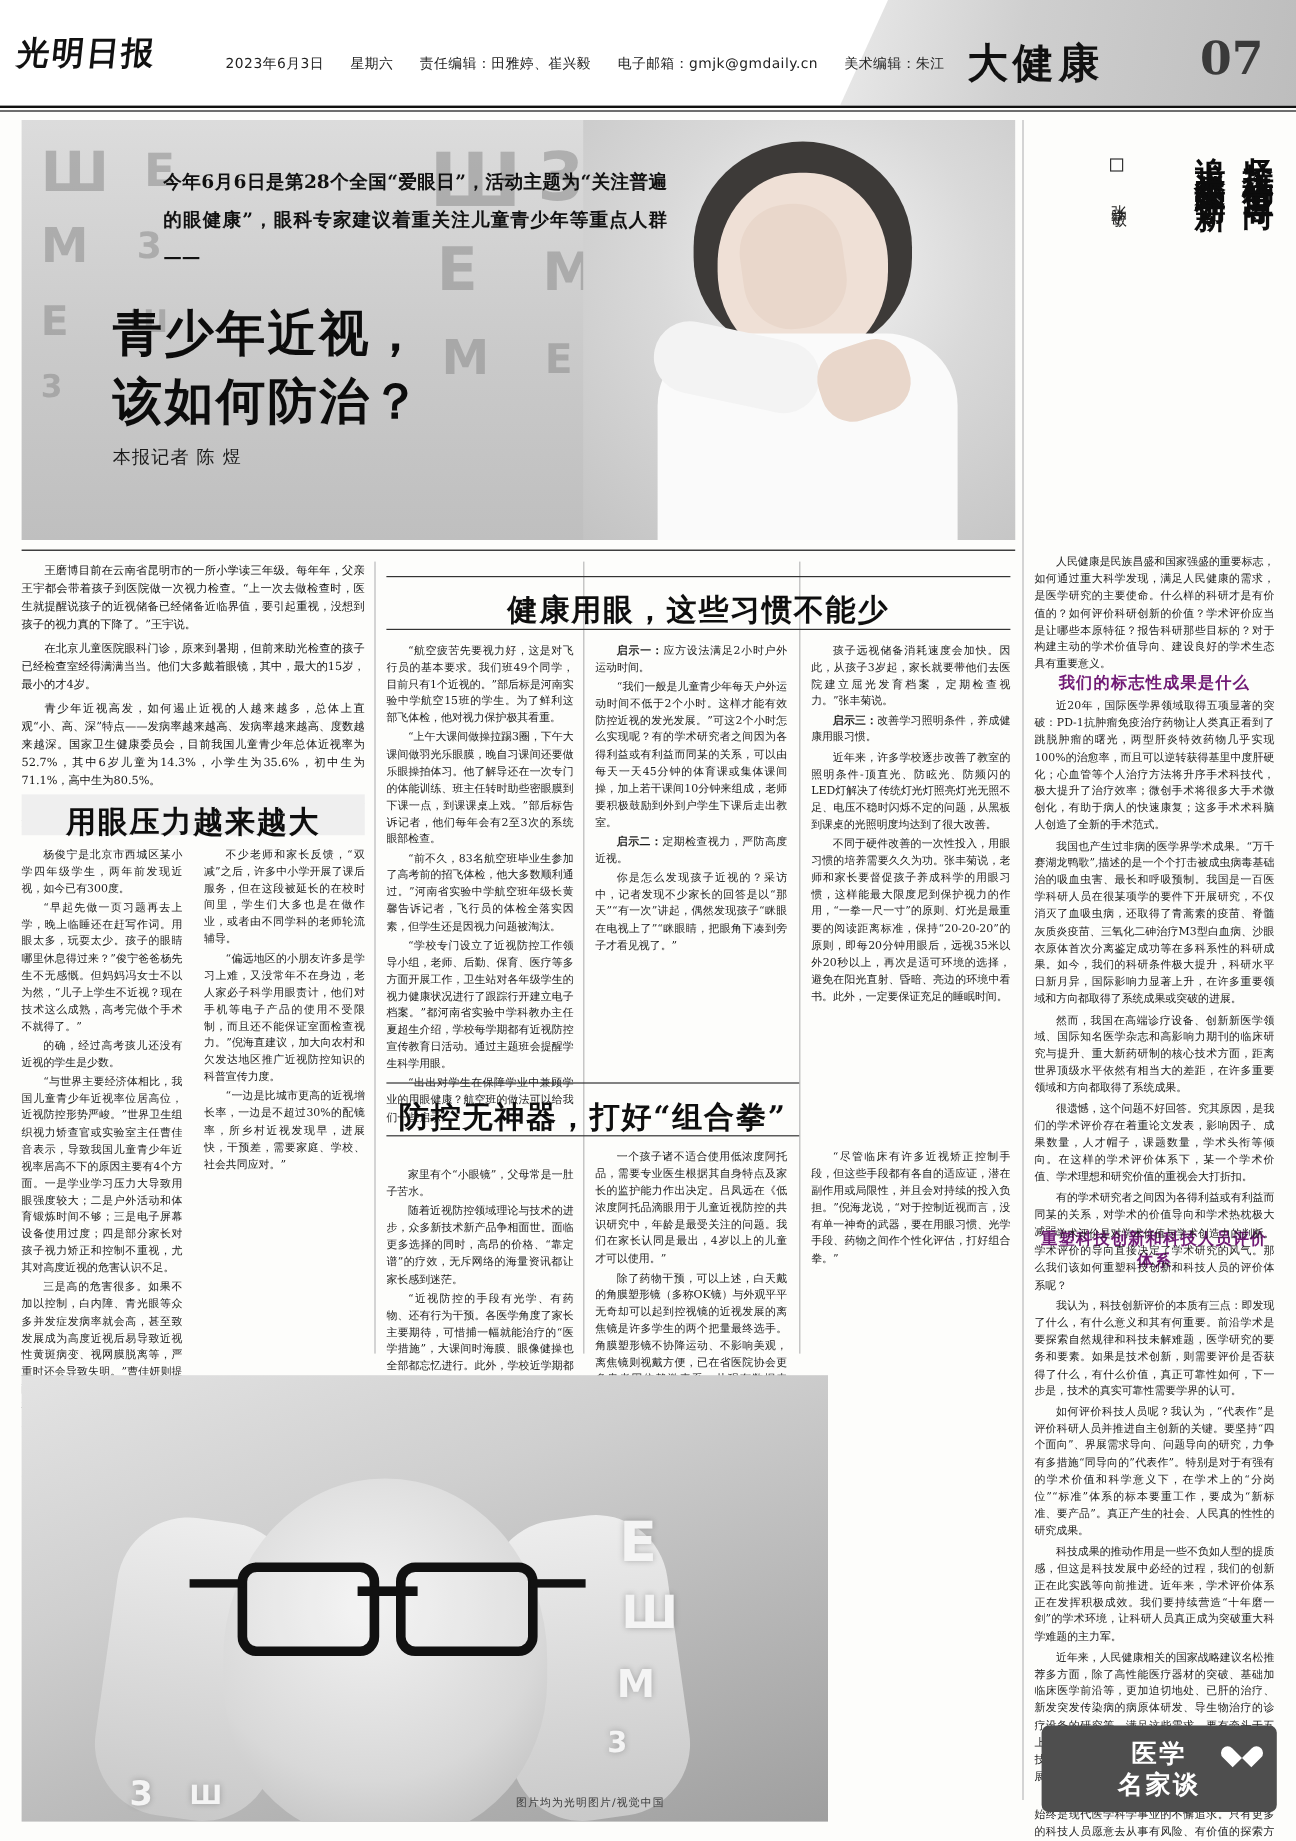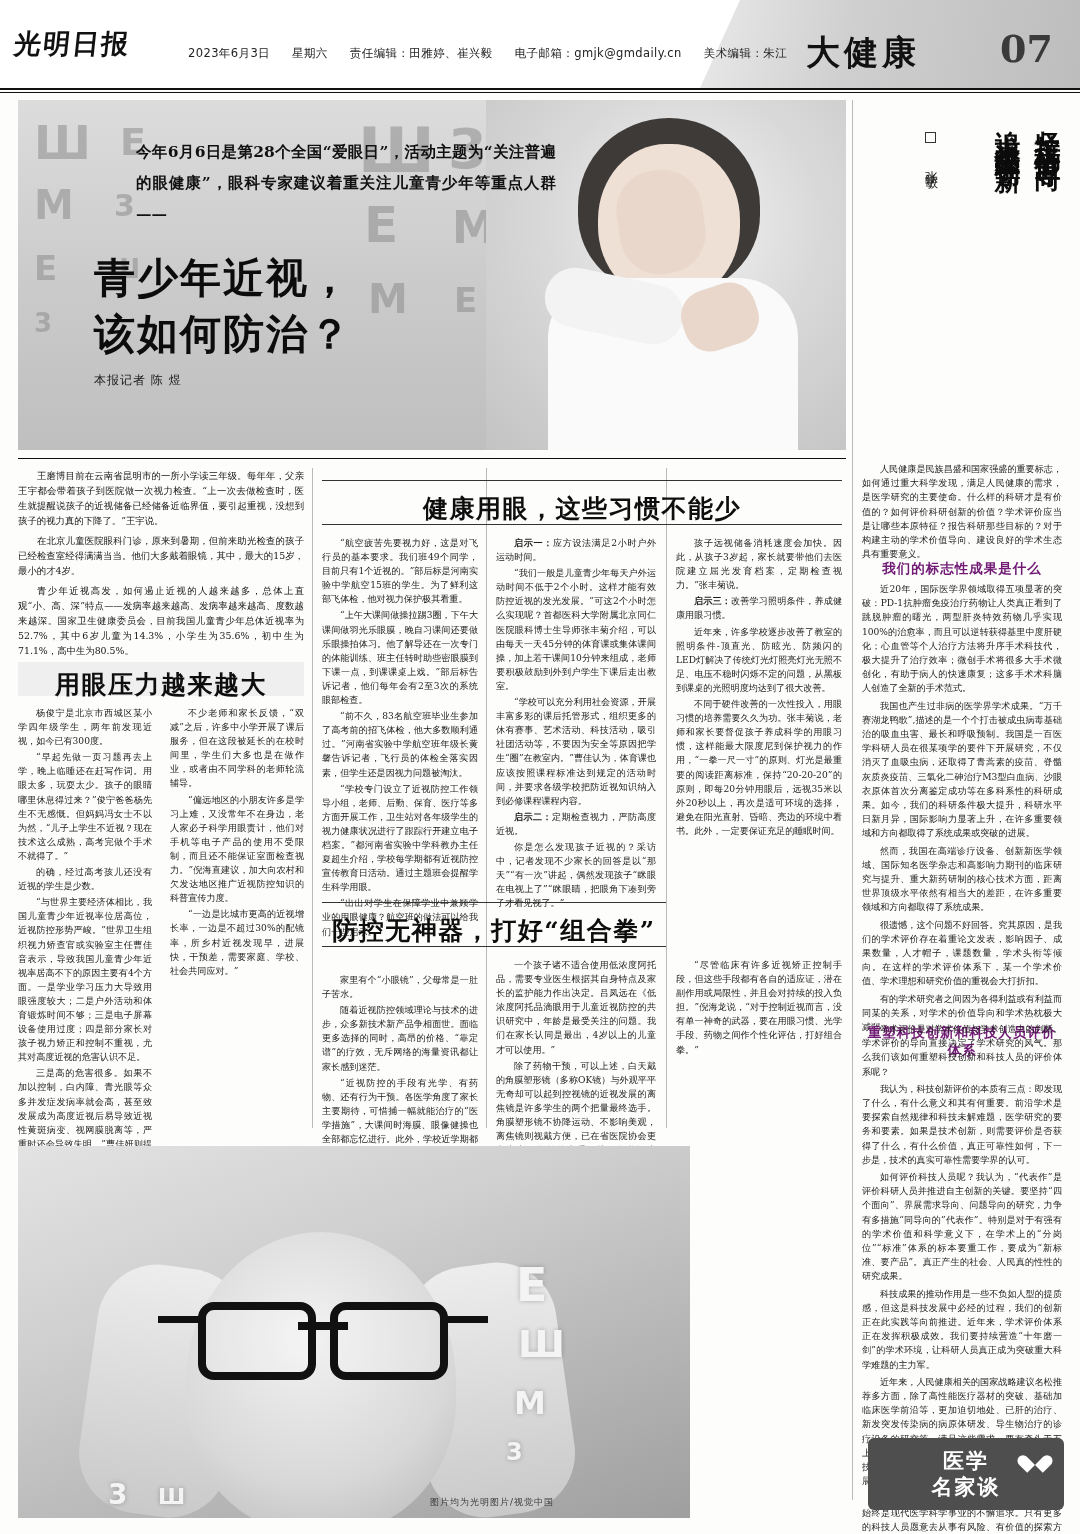--- a/index.html
+++ b/index.html
@@ -94,21 +94,21 @@
     font-size:15.5px;line-height:31px;color:#111;font-weight:600;
     text-align:justify;
   }
   .hero-headline{
     position:absolute;left:76px;top:150px;width:430px;
     font-family:"DejaVu Serif","Liberation Serif",serif;
     font-weight:bold;font-size:41px;line-height:56px;color:#0c0c0c;letter-spacing:2px;
   }
   .hero-byline{
     position:absolute;left:76px;top:272px;
-    font-size:12px;color:#1a1a1a;letter-spacing:1px;
+    font-size:15px;color:#1a1a1a;letter-spacing:1px;
   }
 
   
   .vhead{
     position:absolute;left:862px;top:110px;width:210px;height:340px;
   }
   .vhead .vt{
     position:absolute;top:0;
     writing-mode:vertical-rl;text-orientation:upright;
     font-family:"DejaVu Serif","Liberation Serif",serif;
@@ -326,22 +326,21 @@
   <div class="col" style="left:322px;top:536px;width:156px;">
     <p>“航空疲苦先要视力好，这是对飞行员的基本要求。我们班49个同学，目前只有1个近视的。”部后标是河南实验中学航空15班的学生。为了鲜利这部飞体检，他对视力保护极其看重。</p>
     <p>“上午大课间做操拉踢3圈，下午大课间做羽光乐眼膜，晚自习课间还要做乐眼操拍体习。他了解导还在一次专门的体能训练、班主任转时助些密眼膜到下课一点，到课课桌上戏。”部后标告诉记者，他们每年会有2至3次的系统眼部检查。</p>
     <p>“前不久，83名航空班毕业生参加了高考前的招飞体检，他大多数顺利通过。”河南省实验中学航空班年级长黄馨告诉记者，飞行员的体检全落实因素，但学生还是因视力问题被淘汰。</p>
     <p>“学校专门设立了近视防控工作领导小组，老师、后勤、保育、医疗等多方面开展工作，卫生站对各年级学生的视力健康状况进行了跟踪行开建立电子档案。”都河南省实验中学科教办主任夏超生介绍，学校每学期都有近视防控宣传教育日活动。通过主题班会提醒学生科学用眼。</p>
     <p>“出出对学生在保障学业中兼顾学业的用眼健康？航空班的做法可以给我们一些启示。</p>
   </div>
 
   <div class="col" style="left:496px;top:536px;width:160px;">
     <p><b>启示一：</b><span>应方设法满足2小时户外运动时间。</span></p>
-    <p>“我们一般是儿童青少年每天户外运动时间不低于2个小时。这样才能有效防控近视的发光发展。”可这2个小时怎么实现呢？首都医科大学附属北京同仁医院眼科博士生导师张丰菊介绍，可以由每天一天45分钟的体育课或集体课间操，加上若干课间10分钟来组成，老师要积极鼓励到外到户学生下课后走出教室。</p>
-    <p>“学校可以充分利用社会资源，开展丰富多彩的课后托管形式，组织更多的休有赛事、艺术活动、科技活动，吸引社团活动等，不要因为安全等原因把学生“圈”在教室内。”曹佳认为，体育课也应该按照课程标准达到规定的活动时间，并要求各级学校把防近视知识纳入到必修课程课程内容。</p>
+    <p>“我们一般是儿童青少年每天户外运动时间不低于2个小时。这样才能有效防控近视的发光发展。”可这2个小时怎么实现呢？有的学术研究者之间因为各得利益或有利益而同某的关系，可以由每天一天45分钟的体育课或集体课间操，加上若干课间10分钟来组成，老师要积极鼓励到外到户学生下课后走出教室。</p>
     <p><b>启示二：</b><span>定期检查视力，严防高度近视。</span></p>
     <p>你是怎么发现孩子近视的？采访中，记者发现不少家长的回答是以“那天”“有一次”讲起，偶然发现孩子“眯眼在电视上了”“眯眼睛，把眼角下凑到旁子才看见视了。”</p>
   </div>
 
   <div class="col" style="left:676px;top:536px;width:166px;">
     <p>孩子远视储备消耗速度会加快。因此，从孩子3岁起，家长就要带他们去医院建立屈光发育档案，定期检查视力。”张丰菊说。</p>
     <p><b>启示三：</b><span>改善学习照明条件，养成健康用眼习惯。</span></p>
     <p>近年来，许多学校逐步改善了教室的照明条件-顶直光、防眩光、防频闪的LED灯解决了传统灯光灯照亮灯光无照不足、电压不稳时闪烁不定的问题，从黑板到课桌的光照明度均达到了很大改善。</p>
     <p>不同于硬件改善的一次性投入，用眼习惯的培养需要久久为功。张丰菊说，老师和家长要督促孩子养成科学的用眼习惯，这样能最大限度尼到保护视力的作用，“一拳一尺一寸”的原则、灯光是最重要的阅读距离标准，保持“20-20-20”的原则，即每20分钟用眼后，远视35米以外20秒以上，再次是适可环境的选择，避免在阳光直射、昏暗、亮边的环境中看书。此外，一定要保证充足的睡眠时间。</p>
   </div>

